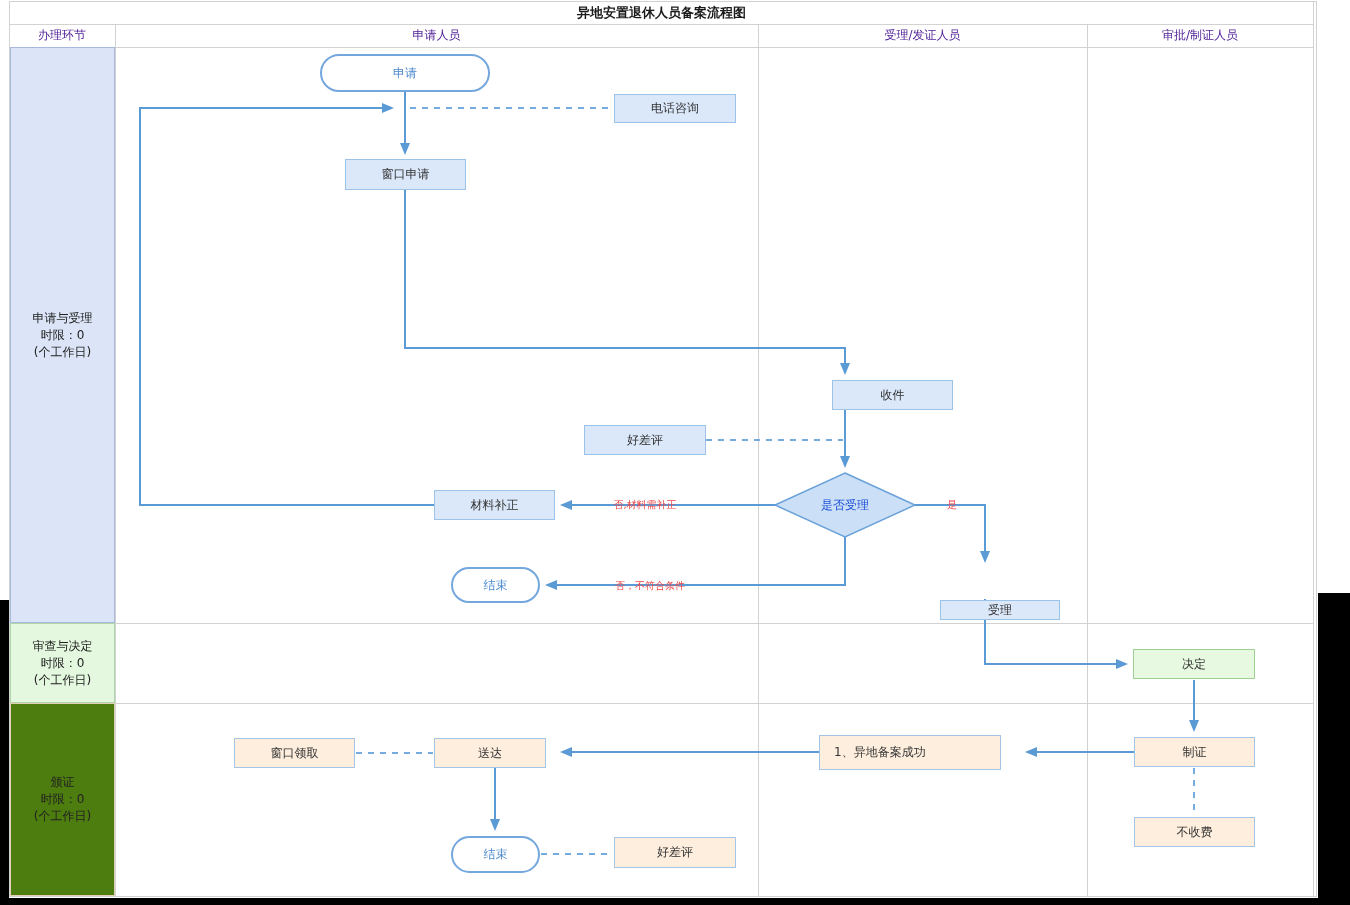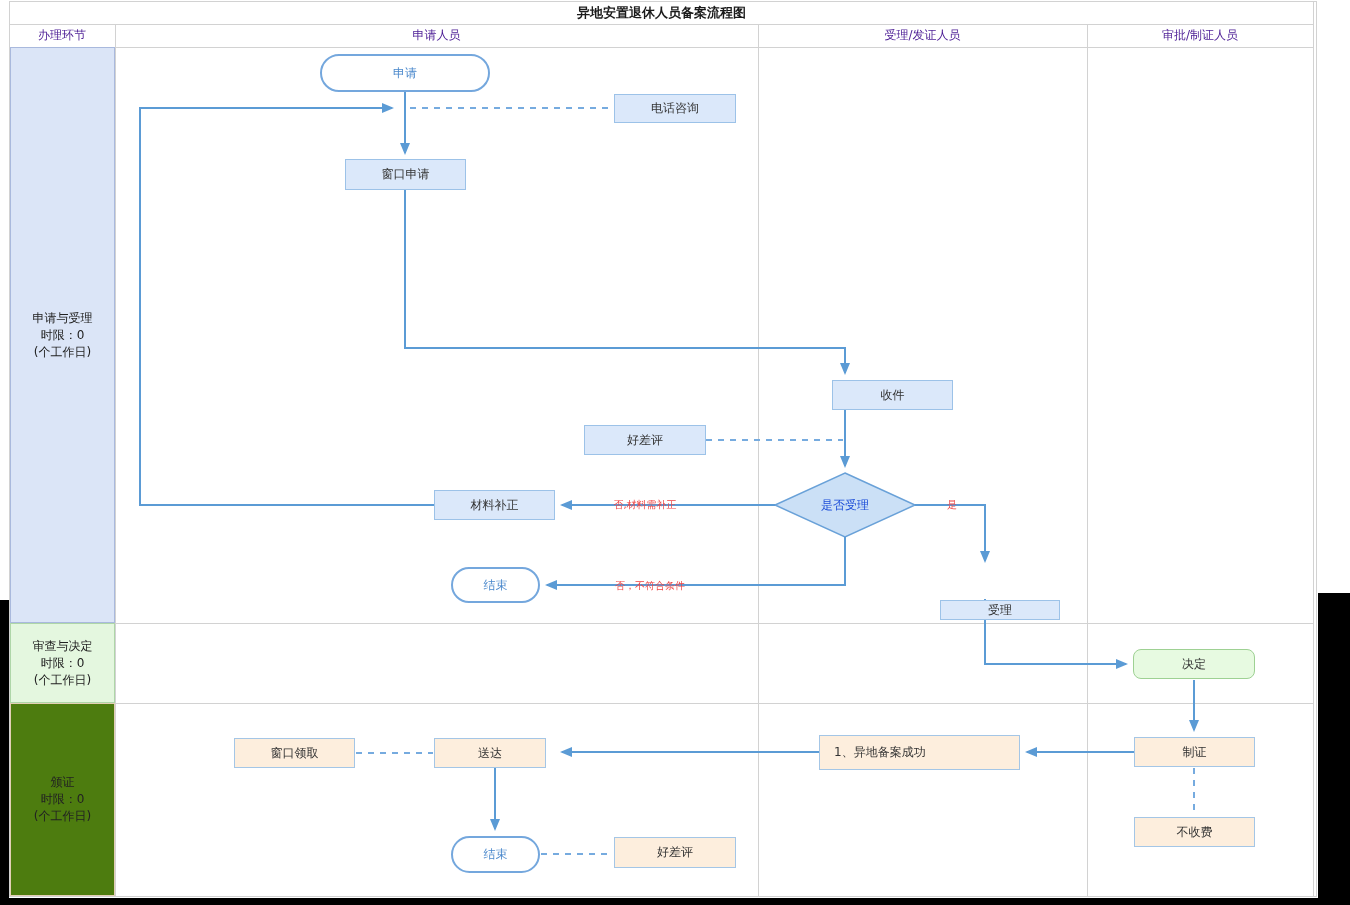--- a/index.html
+++ b/index.html
@@ -113,24 +113,24 @@
 
   <div class="node stadium" style="left:320px; top:54px; width:170px; height:38px;">申请</div>
   <div class="node rect-blue" style="left:614px; top:94px; width:122px; height:29px;">电话咨询</div>
   <div class="node rect-blue" style="left:345px; top:159px; width:121px; height:31px;">窗口申请</div>
   <div class="node rect-blue" style="left:785px; top:380px; width:121px; height:30px;margin-left:47px;">收件</div>
   <div class="node rect-blue" style="left:584px; top:425px; width:122px; height:30px;">好差评</div>
   <div class="diamond-label" style="left:775px; top:490px; width:140px; height:30px;">是否受理</div>
   <div class="node rect-blue" style="left:434px; top:490px; width:121px; height:30px;">材料补正</div>
   <div class="node stadium" style="left:451px; top:567px; width:89px; height:36px;">结束</div>
   <div class="node rect-blue" style="left:925px; top:600px; width:120px; height:20px;margin-left:15px;">受理</div>
-  <div class="node rect-green" style="left:1133px; top:649px; width:122px; height:30px;border-radius:8px;">决定</div>
+  <div class="node rect-green" style="left:1133px; top:649px; width:122px; height:30px;">决定</div>
   <div class="node rect-orange" style="left:1134px; top:737px; width:121px; height:30px;">制证</div>
   <div class="node rect-orange" style="left:1134px; top:817px; width:121px; height:30px;">不收费</div>
-  <div class="node rect-orange" style="left:819px; top:735px; width:201px; height:35px; justify-content:flex-start; padding-left:14px;">1、异地备案成功</div>
+  <div class="node rect-orange" style="left:819px; top:735px; width:182px; height:35px; justify-content:flex-start; padding-left:14px;">1、异地备案成功</div>
   <div class="node rect-orange" style="left:434px; top:738px; width:112px; height:30px;">送达</div>
   <div class="node rect-orange" style="left:234px; top:738px; width:121px; height:30px;">窗口领取</div>
   <div class="node stadium" style="left:451px; top:836px; width:89px; height:37px;">结束</div>
   <div class="node rect-orange" style="left:614px; top:837px; width:122px; height:31px;">好差评</div>
 
   <div class="edge-label" style="left:645px; top:505px;">否,材料需补正</div>
   <div class="edge-label" style="left:952px; top:505px;">是</div>
   <div class="edge-label" style="left:650px; top:586px;">否，不符合条件</div>
 
   <div class="black" style="left:0; top:600px; width:9px; height:305px;"></div>

